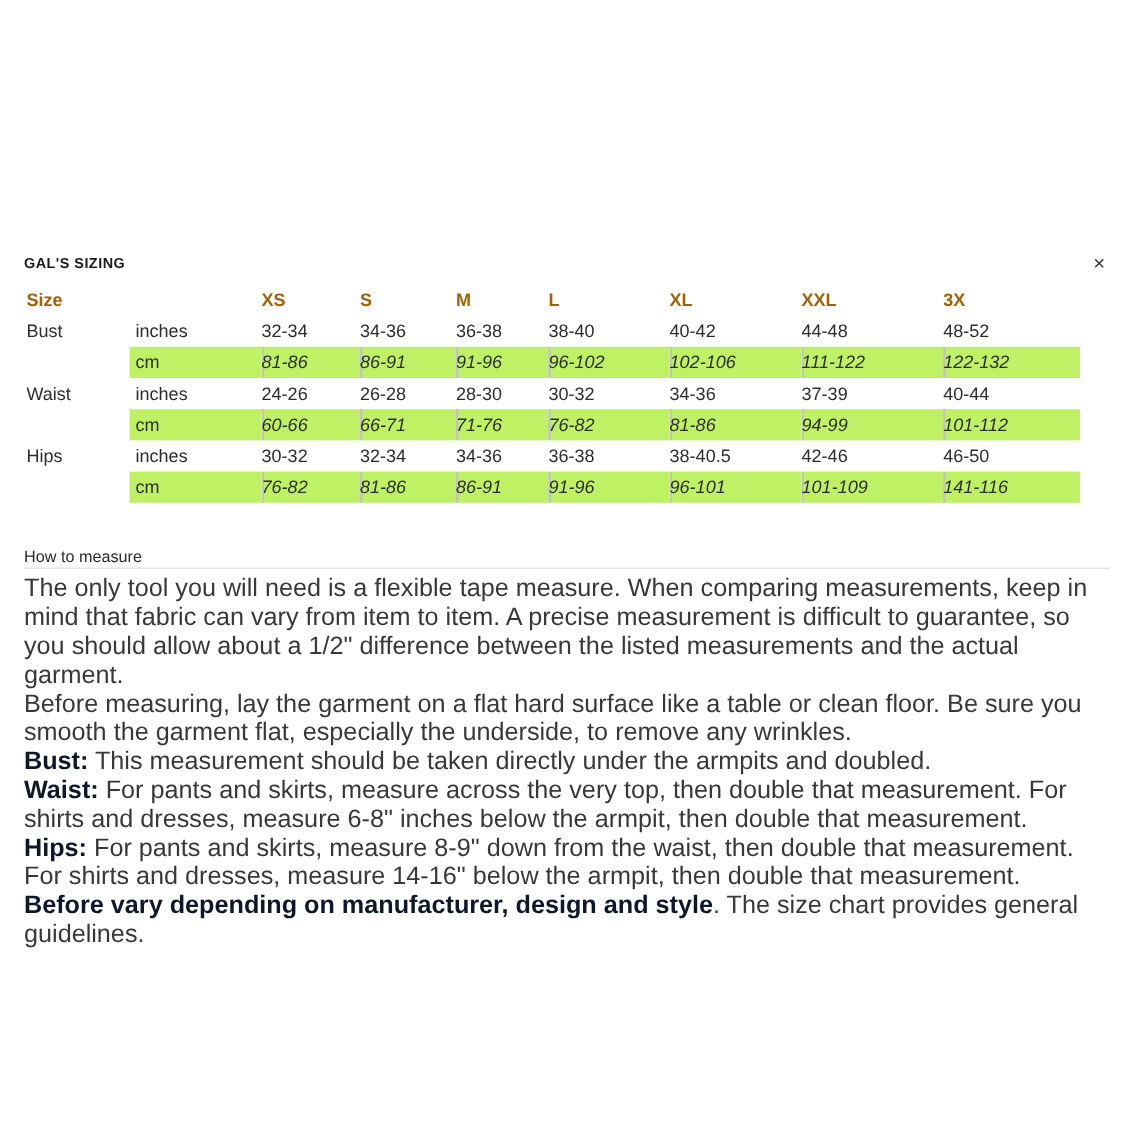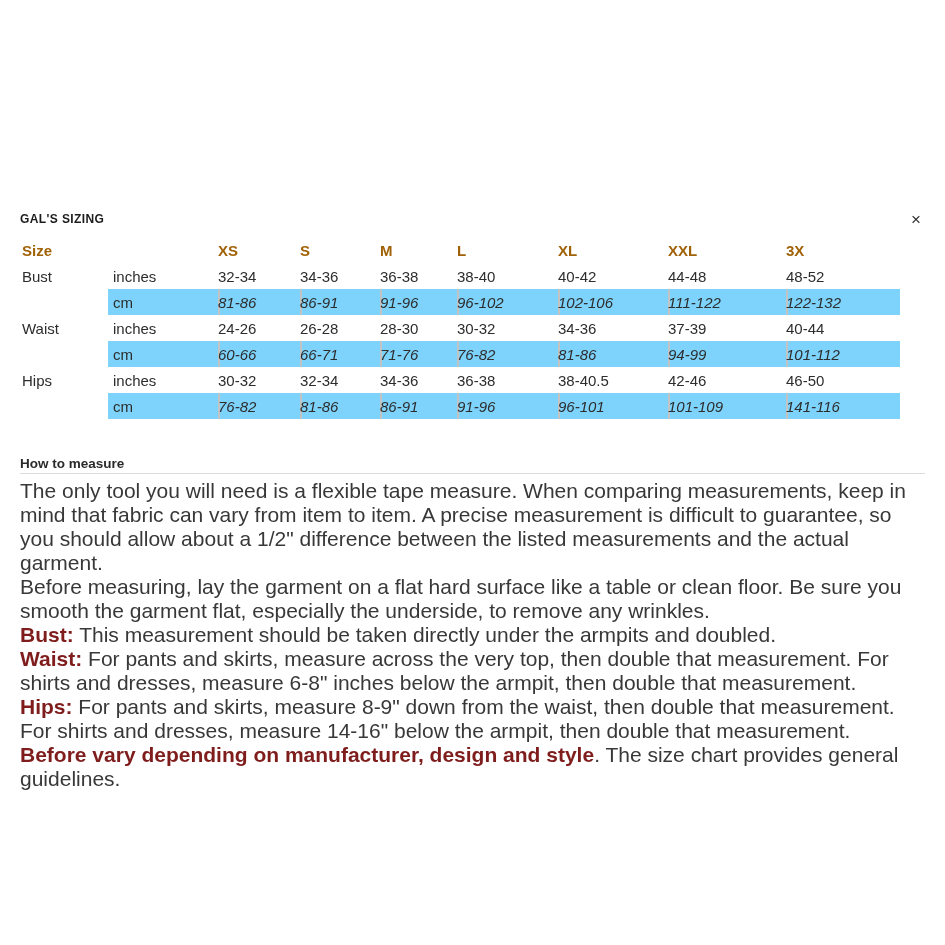--- a/index.html
+++ b/index.html
@@ -16,29 +16,29 @@
 
   
   .size-table { display:grid;
     grid-template-columns:88px 110px 82px 80px 77px 101px 110px 118px 114px;
     width:880px; margin-top:6px; }
   .st-cell { height:26px; display:flex; align-items:flex-end; padding-bottom:4px;
              font-size:15px; color:#2d2d2d; white-space:nowrap; }
   .st-cell.hdr { height:28px; font-weight:bold; color:#a16207; }
   .st-cell.label { padding-left:2px; }
   .st-cell.unit { padding-left:5px; }
-  .st-cell.shaded { background:#7dd3fc; }
+  .st-cell.shaded { background:#bef264; }
   .st-cell.shaded.sep { box-shadow:inset 2px 0 0 #c3c3c3;font-style:italic; }
 
   
-  .htm-heading { margin-top:37px; font-size:13.5px; line-height:16px; color:#2a2a2a;font-weight:bold; }
+  .htm-heading { margin-top:37px; font-size:13.5px; line-height:16px; color:#2a2a2a; }
   .divider { border:none; border-top:1px solid #dddddd; margin-top:1px; }
   .htm-body { margin-top:5px; }
   .htm-p { font-size:21px; line-height:24px; color:#383838; }
-  .htm-p strong { color:#7f1d1d; }
+  .htm-p strong { color:#0f172a; }
 </style>
 </head>
 <body>
 
 <div class="content">
 
   <div class="title-bar">
     <span class="modal-title">GAL'S SIZING</span>
     <button class="close-btn">×</button>
   </div>

